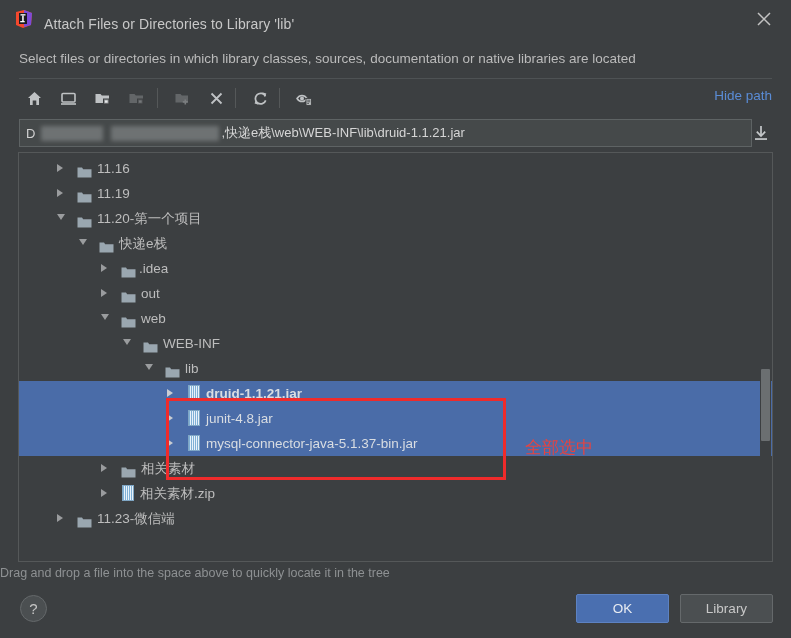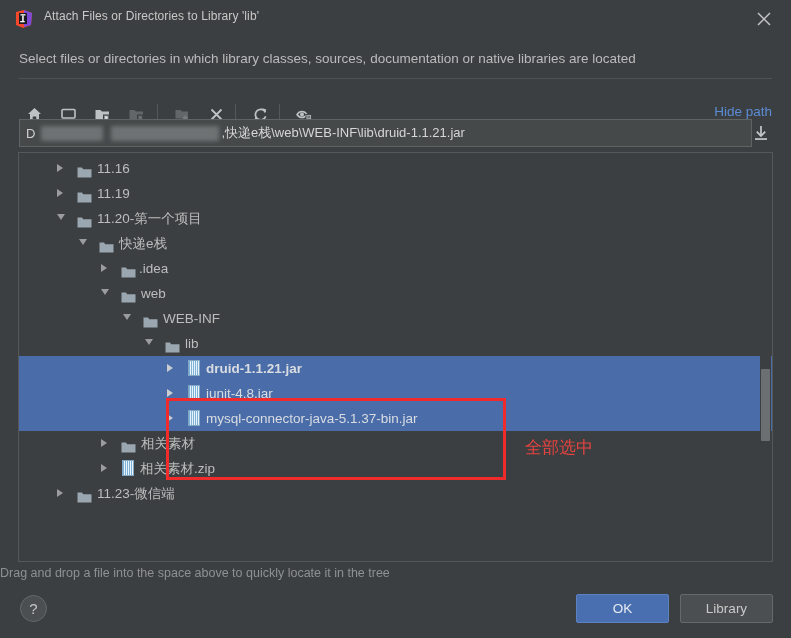--- a/index.html
+++ b/index.html
@@ -8,30 +8,30 @@
     background:#3c3f41;
     font-family:"Liberation Sans","DejaVu Sans",sans-serif;
     color:#bbbbbb;
     -webkit-font-smoothing:antialiased;
   }
   #dialog{position:relative;width:791px;height:638px;background:#3c3f41;box-sizing:border-box;}
 
   
   #titlebar{position:absolute;left:0;top:0;width:791px;height:38px;background:#3c3f41;}
   #app-icon{position:absolute;left:14px;top:9px;width:20px;height:20px;}
-  #title-text{position:absolute;left:44px;top:9px;font-size:12px;color:#c8c8c8;letter-spacing:.1px;white-space:nowrap;}
+  #title-text{position:absolute;left:44px;top:16px;font-size:14px;color:#c8c8c8;letter-spacing:.1px;white-space:nowrap;}
   #close-btn{position:absolute;right:14px;top:6px;width:26px;height:26px;cursor:pointer;}
   #close-btn svg{display:block;}
 
   
   #subtitle{position:absolute;left:19px;top:51px;font-size:13.5px;color:#bbbbbb;white-space:nowrap;}
 
   
   #toolbar-rule{position:absolute;left:19px;top:78px;width:753px;height:1px;background:#4e5254;}
-  #toolbar{position:absolute;left:19px;top:99px;width:753px;height:32px;}
+  #toolbar{position:absolute;left:19px;top:83px;width:753px;height:32px;}
   .tbtn{position:absolute;top:0;width:30px;height:30px;display:flex;align-items:center;justify-content:center;cursor:pointer;}
   .tbtn.disabled{cursor:default;opacity:.42;}
   .tsep{position:absolute;top:5px;width:1px;height:20px;background:#555859;}
   #hide-path{position:absolute;right:0;top:5px;font-size:13.5px;color:#5a8cd6;cursor:pointer;white-space:nowrap;}
 
   
   #pathrow{position:absolute;left:19px;top:119px;width:753px;height:28px;}
   #path-field{position:absolute;left:0;top:0;width:733px;height:28px;box-sizing:border-box;
     background:#45494a;border:1px solid #5e6364;display:flex;align-items:center;overflow:hidden;}
   #path-prefix{font-size:13px;color:#d0d0d0;padding-left:6px;white-space:nowrap;}
@@ -219,20 +219,27 @@
           <span class="label" style="left: 100px;">快递e栈</span>
         </div>
         <div class="row">
           <span class="arrow closed" style="left: 82px;"></span>
           <span class="ficon" style="left: 102px;"><svg width="15" height="13" viewBox="0 0 15 13">
               <path d="M0.5 1.5 H5 L6.2 3.2 H14.5 V11.5 H0.5 Z" fill="#9aa7b0"></path>
             </svg></span>
           <span class="label" style="left: 108px; margin-left: 12px;">.idea</span>
         </div>
         <div class="row">
+          <span class="arrow closed" style="left: 82px;"></span>
+          <span class="ficon" style="left: 102px;"><svg width="15" height="13" viewBox="0 0 15 13">
+              <path d="M0.5 1.5 H5 L6.2 3.2 H14.5 V11.5 H0.5 Z" fill="#9aa7b0"></path>
+            </svg></span>
+          <span class="label" style="left: 122px;">out</span>
+        </div>
+        <div class="row">
           <span class="arrow open" style="left: 82px;"></span>
           <span class="ficon" style="left: 102px;"><svg width="15" height="13" viewBox="0 0 15 13">
               <path d="M0.5 1.5 H5 L6.2 3.2 H14.5 V11.5 H0.5 Z" fill="#9aa7b0"></path>
             </svg></span>
           <span class="label" style="left: 122px;">web</span>
         </div>
         <div class="row">
           <span class="arrow open" style="left: 104px;"></span>
           <span class="ficon" style="left: 124px;"><svg width="15" height="13" viewBox="0 0 15 13">
               <path d="M0.5 1.5 H5 L6.2 3.2 H14.5 V11.5 H0.5 Z" fill="#9aa7b0"></path>

